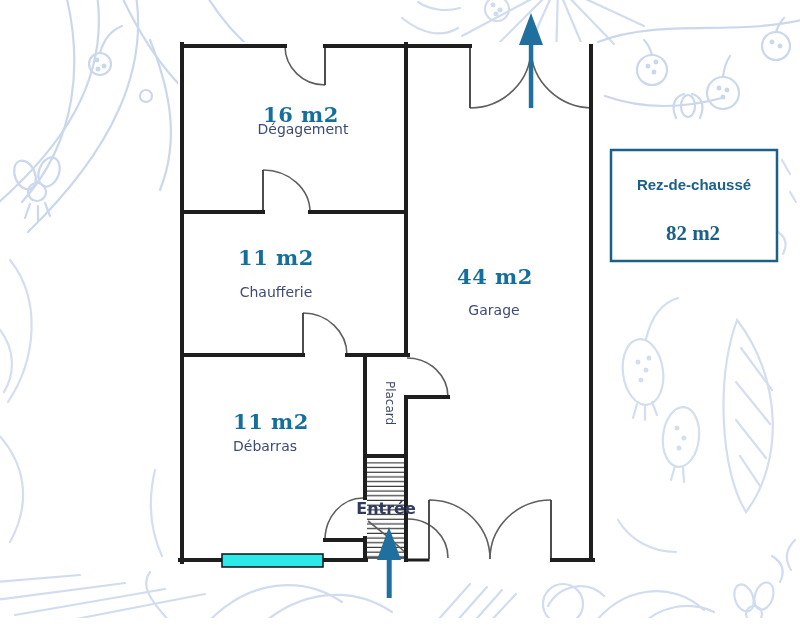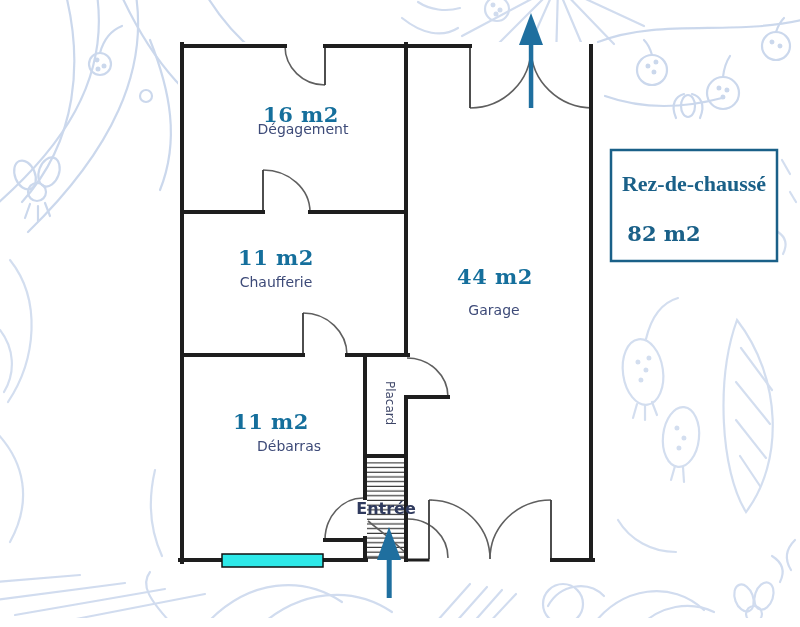--- a/index.html
+++ b/index.html
@@ -6,22 +6,22 @@
   #stage{position:relative;width:800px;height:618px;overflow:hidden;background:#ffffff;
          font-family:"DejaVu Sans","Liberation Sans",sans-serif;}
   #stage svg{position:absolute;left:0;top:0;}
   .lbl{position:absolute;transform:translate(-50%,-50%);white-space:nowrap;z-index:5;}
   .area-label{font-family:"DejaVu Serif","Liberation Serif",serif;font-weight:bold;
               font-size:21px;color:#156f9c;letter-spacing:0.5px;}
   .room-label{font-size:14px;color:#3d4a78;}
   .utility-label{font-size:12px;color:#3e4668;}
   .placard-label{transform:translate(-50%,-50%) rotate(90deg);}
   .entree-label{font-weight:bold;font-size:16px;color:#2f3a5e;}
-  .legend-title{font-family:Liberation Serif, serif;font-weight:bold;
-                font-size:22px;color:#1a6088;}
+  .legend-title{font-family:Liberation Sans, sans-serif;font-weight:bold;
+                font-size:15px;color:#1a6088;}
   .legend-area{font-family:"DejaVu Serif","Liberation Serif",serif;font-weight:bold;
                font-size:21px;color:#1a6088;}
 </style>
 </head>
 <body>
 
 <div id="stage">
 
 <svg width="800" height="627" viewBox="0 0 800 627">
   <defs>
@@ -224,28 +224,28 @@
     <polygon points="389,527 377,560 401,560"></polygon>
   </g>
 
   <rect x="611" y="150" width="166" height="111" fill="#ffffff" stroke="#1a6088" stroke-width="2.5"></rect>
 </svg>
 
 <div class="lbl area-label" style="left:301px;top:114px;">16 m2</div>
 <div class="lbl room-label" style="left:303px;top:129px;">Dégagement</div>
 
 <div class="lbl area-label" style="left:276px;top:257px;">11 m2</div>
-<div class="lbl room-label" style="left:276px;top:282px;">Chaufferie</div>
+<div class="lbl room-label" style="left:276px;top:292px;">Chaufferie</div>
 
 <div class="lbl area-label" style="left:271px;top:421px;">11 m2</div>
-<div class="lbl room-label" style="left:289px;top:446px;">Débarras</div>
+<div class="lbl room-label" style="left:265px;top:446px;">Débarras</div>
 
 <div class="lbl area-label" style="left:495px;top:276px;">44 m2</div>
 <div class="lbl room-label" style="left:494px;top:310px;">Garage</div>
 
 <div class="lbl utility-label placard-label" style="left:390px;top:403px;">Placard</div>
 
 <div class="lbl utility-label entree-label" style="left:386px;top:508px;">Entrée</div>
 
 <div class="lbl legend-title" style="left:694px;top:184px;">Rez-de-chaussé</div>
-<div class="lbl legend-area" style="left:664px;top:233px;">82 m2</div>
+<div class="lbl legend-area" style="left:693px;top:233px;font-family:Liberation Serif, serif;">82 m2</div>
 
 </div>
 
 </body></html>

